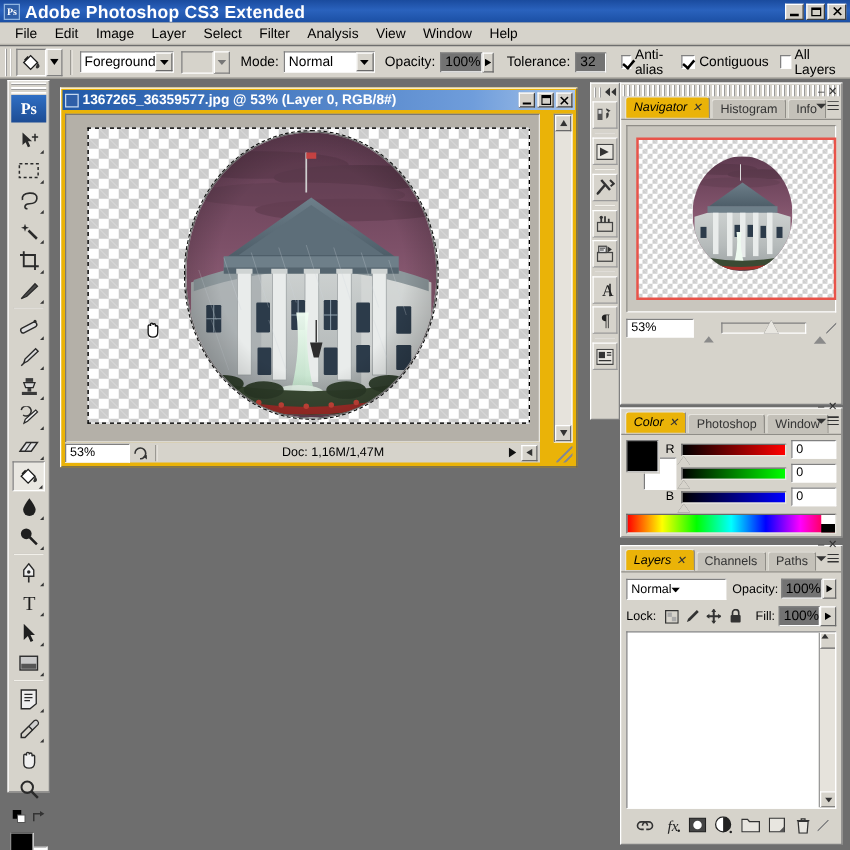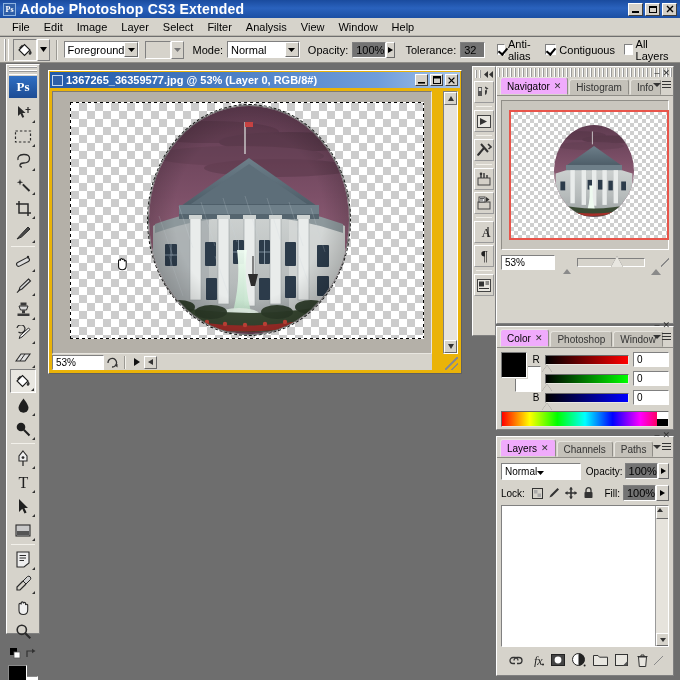--- a/index.html
+++ b/index.html
@@ -222,21 +222,21 @@
   }
   .panel-topgrip { height:9px; margin:1px 1px 0 1px; position:relative;
     background:repeating-linear-gradient(to right,#fff 0 1px,#9a9a9a 1px 2px,transparent 2px 4px);}
   .panel-tabs { display:flex; align-items:flex-end; height:19px; padding-left:3px;
     position:relative; border-bottom:1px solid #8f8d87; }
   .ptab {
     height:16px; padding:0 6px; margin-right:1px; font-size:10px;
     background:#c4c1b9; border:1px solid; border-color:#e6e4de #8f8d87 transparent #e6e4de;
     border-radius:3px 3px 0 0; display:flex; align-items:center; color:#333;
   }
-  .ptab.active { background:#f0abfc; height:18px; color:#000; border-bottom-color:#d6d3cb; }
+  .ptab.active { background:#eab308; height:18px; color:#000; border-bottom-color:#d6d3cb;font-style:italic; }
   .ptab .x { font-size:9px; margin-left:4px; color:#333; }
   .panel-winbtns { position:absolute; right:3px; top:-9px; display:flex; gap:3px; font-size:9px; color:#333;}
   .panel-menu { position:absolute; right:2px; top:4px; display:flex; align-items:center; gap:1px; }
   .panel-menu .tri { width:0;height:0;border-left:4px solid transparent;border-right:4px solid transparent;border-top:4px solid #333;}
   .panel-menu .lines { width:9px; height:7px;
     background:repeating-linear-gradient(to bottom,#333 0 1px,transparent 1px 3px);}
   .panel-body { padding:4px; }
 
   .nav-view { height:150px; background:#c9c6be; position:relative;
     border:1px solid; border-color:#8f8d87 #fff #fff #8f8d87; }
@@ -797,20 +797,21 @@
         <span class="zoombox">
           <span>53%</span>
         </span>
         <span style="width:16px;display:flex;align-items:center;justify-content:center">
           <svg width="11" height="11" viewBox="0 0 11 11">
               <path d="M1 6 a4.3 4.3 0 1 1 4 4" fill="none" stroke="#333" stroke-width="1.3"></path>
               <path d="M7.5 8 L10.5 10.5 L10.5 7 Z" fill="#333"></path>
             </svg>
         </span>
         <span class="statdiv"></span>
+        <span class="docinfo">Doc: 1,16M/1,47M</span>
         <span style="width:14px;display:flex;align-items:center;justify-content:center">
           <svg width="6" height="8" viewBox="0 0 6 8">
               <path d="M0 0 L6 4 L0 8 Z" fill="#111"></path>
             </svg>
         </span>
         <span class="sbtn" style="margin-right:2px">
           <svg width="5" height="6" viewBox="0 0 5 6">
               <path d="M5 0 L5 6 L0 3 Z" fill="#333"></path>
             </svg>
         </span>

